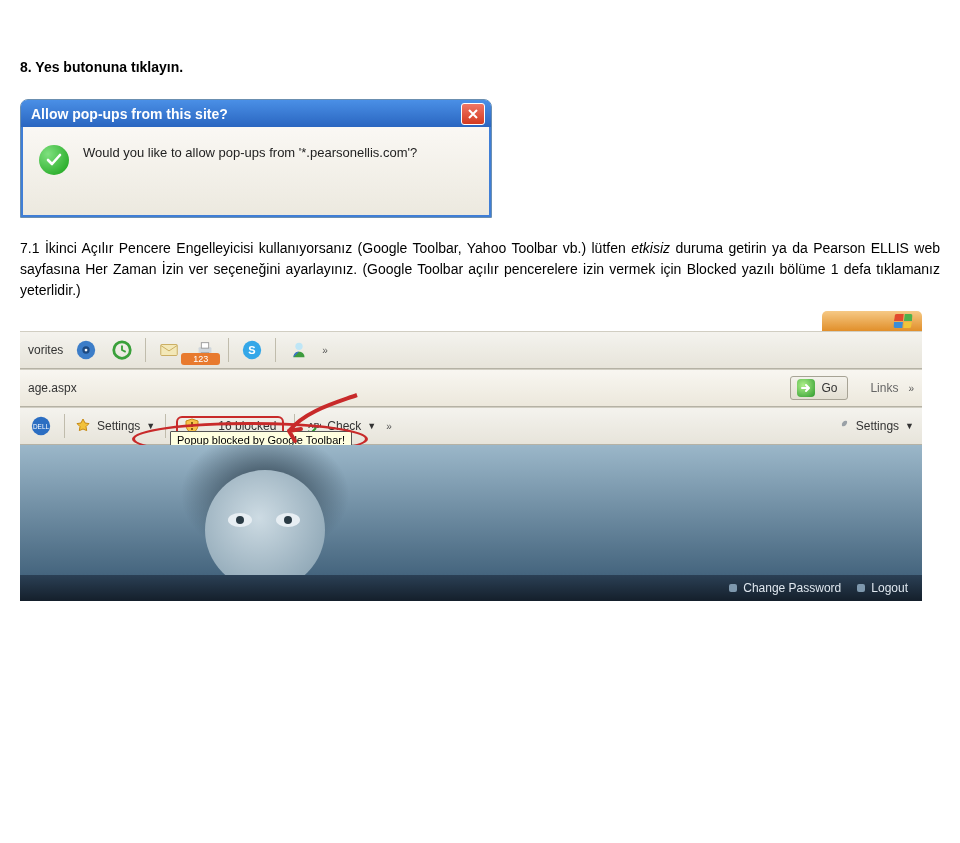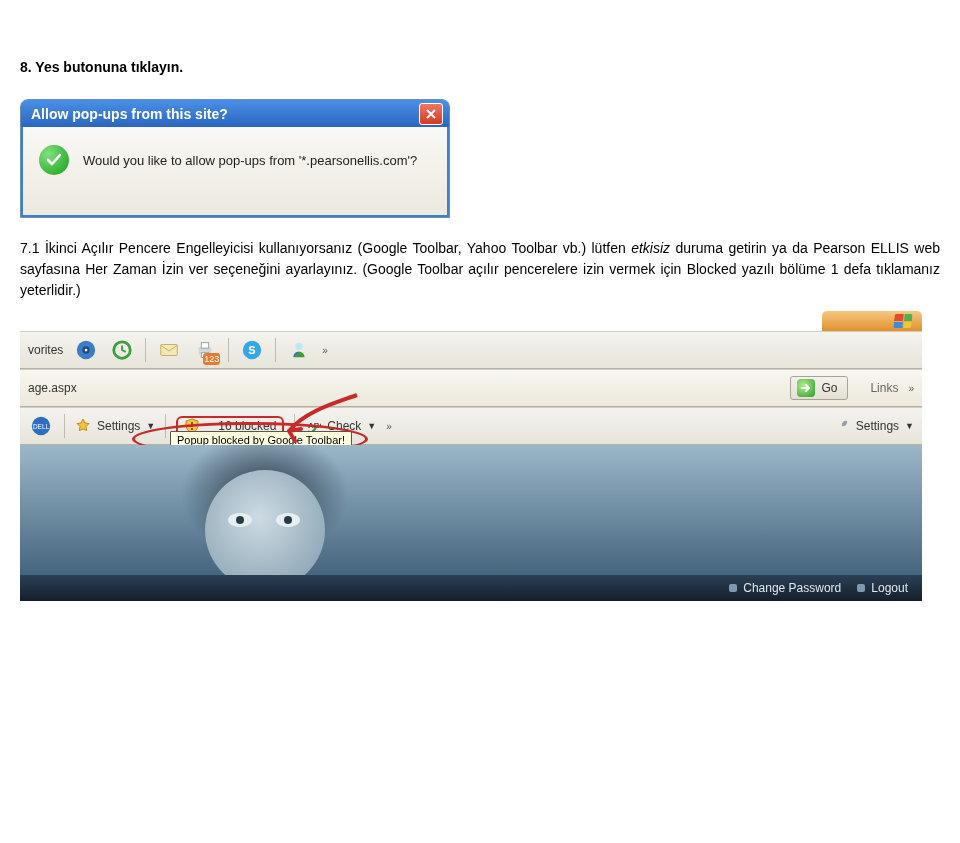--- a/index.html
+++ b/index.html
@@ -19,21 +19,21 @@
   .paragraph {
     text-align: justify;
     line-height: 1.5;
     margin: 20px 0 10px;
   }
   .italic { font-style: italic; }
   .bold { font-weight: normal; }
 
   
   .dialog-wrap {
-    width: 430px;
+    width: 472px;
     margin-left: 0;
     filter: blur(0.35px);
   }
   .dialog {
     border: 1px solid #6b8fb0;
     border-radius: 8px 8px 0 0;
     overflow: visible;
   }
   .titlebar {
     position: relative;
@@ -60,21 +60,21 @@
   }
   .close-btn svg { width: 10px; height: 10px; }
   .dialog-body {
     background: linear-gradient(#faf8f4, #ece9df);
     padding: 18px 16px 14px 16px;
     border: 2px solid #3f7ed6;
     border-top: none;
   }
   .dialog-row {
     display: flex;
-    align-items: center;
+    align-items: flex-start;
     gap: 14px;
     margin-bottom: 26px;
   }
   .confirm-icon {
     width: 30px;
     height: 30px;
     border-radius: 50%;
     background: radial-gradient(circle at 30% 30%, #7fe07f, #15a115);
     display: flex;
     align-items: center;
@@ -184,21 +184,21 @@
   .go-arrow {
     width: 18px; height: 18px;
     background: radial-gradient(circle at 35% 35%, #aef08a, #2d9a2d);
     border-radius: 4px;
     display:flex; align-items:center; justify-content:center;
   }
   .links-lbl { color:#666; font-size:12px; margin-left:12px; }
 
   .badge-num {
     background:#e87a2e; color:#fff; font-size:9px;
-    padding:1px 1px; border-radius:3px;
+    padding:1px 12px; border-radius:3px;
     position:absolute; right:-2px; bottom:-2px;
   }
   .icon-rel { position:relative; }
 
   .gbar-section {
     display:flex; align-items:center; gap:6px; cursor:pointer;
   }
   .blocked-box {
     border: 2px solid #c82a2a;
     border-radius: 6px;

